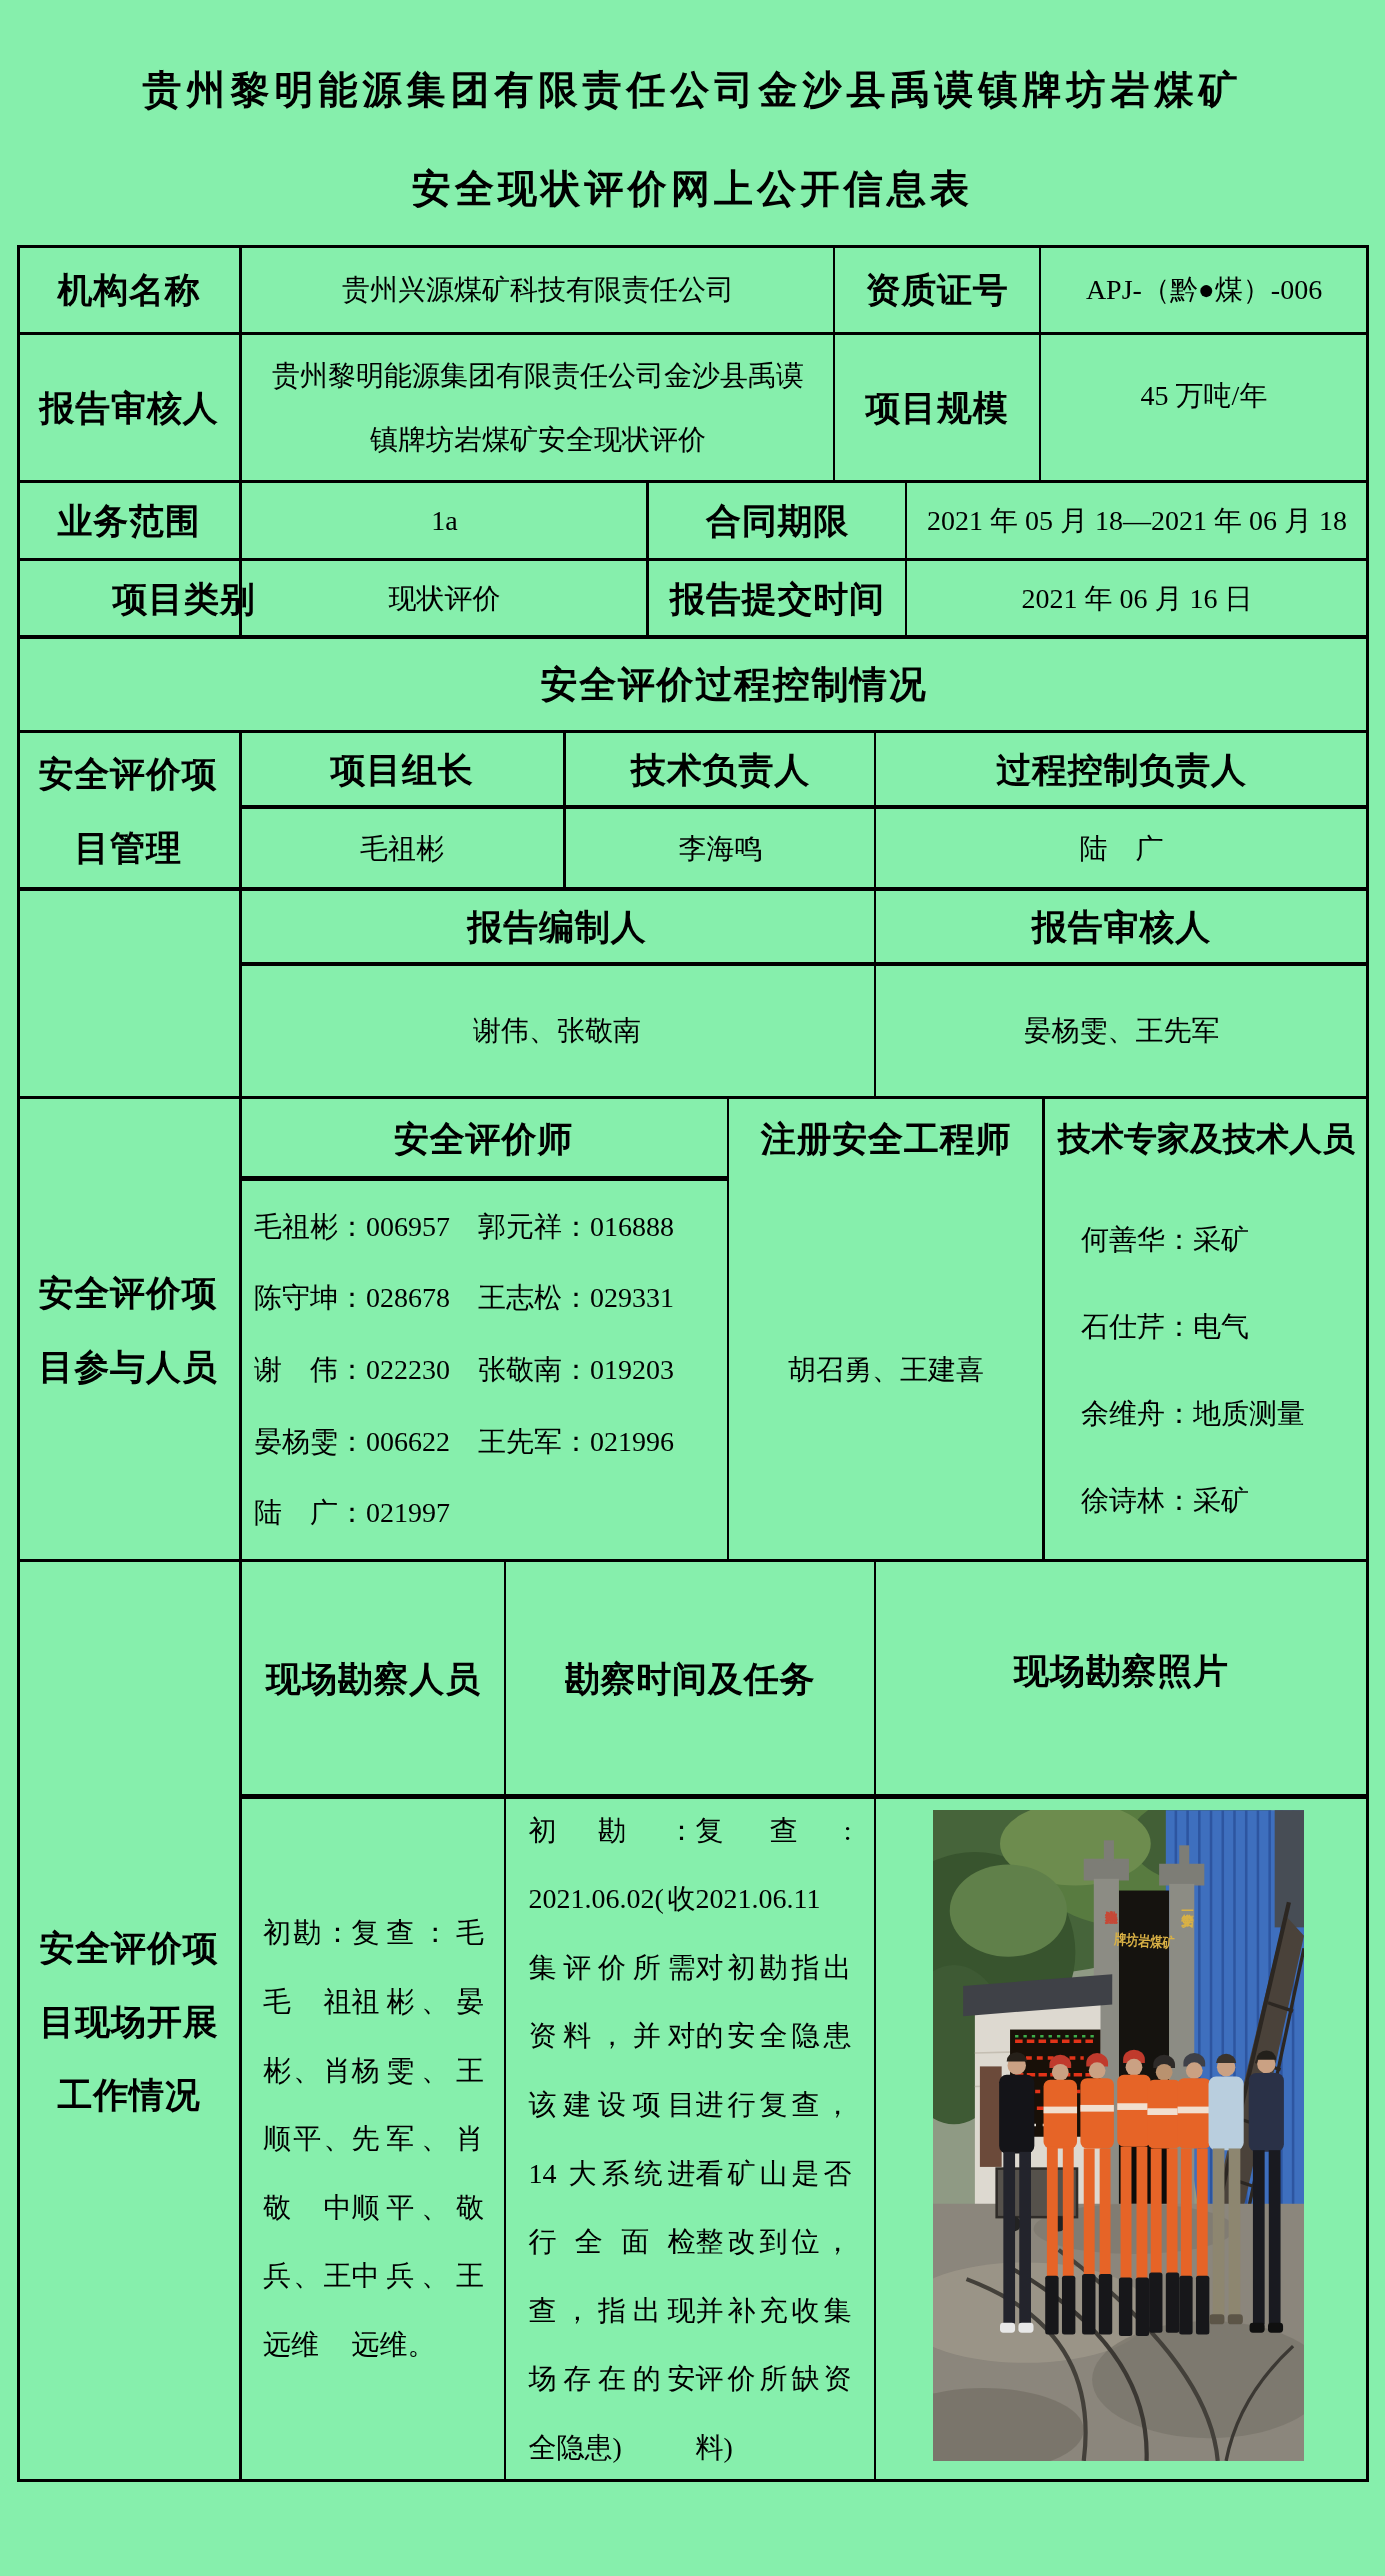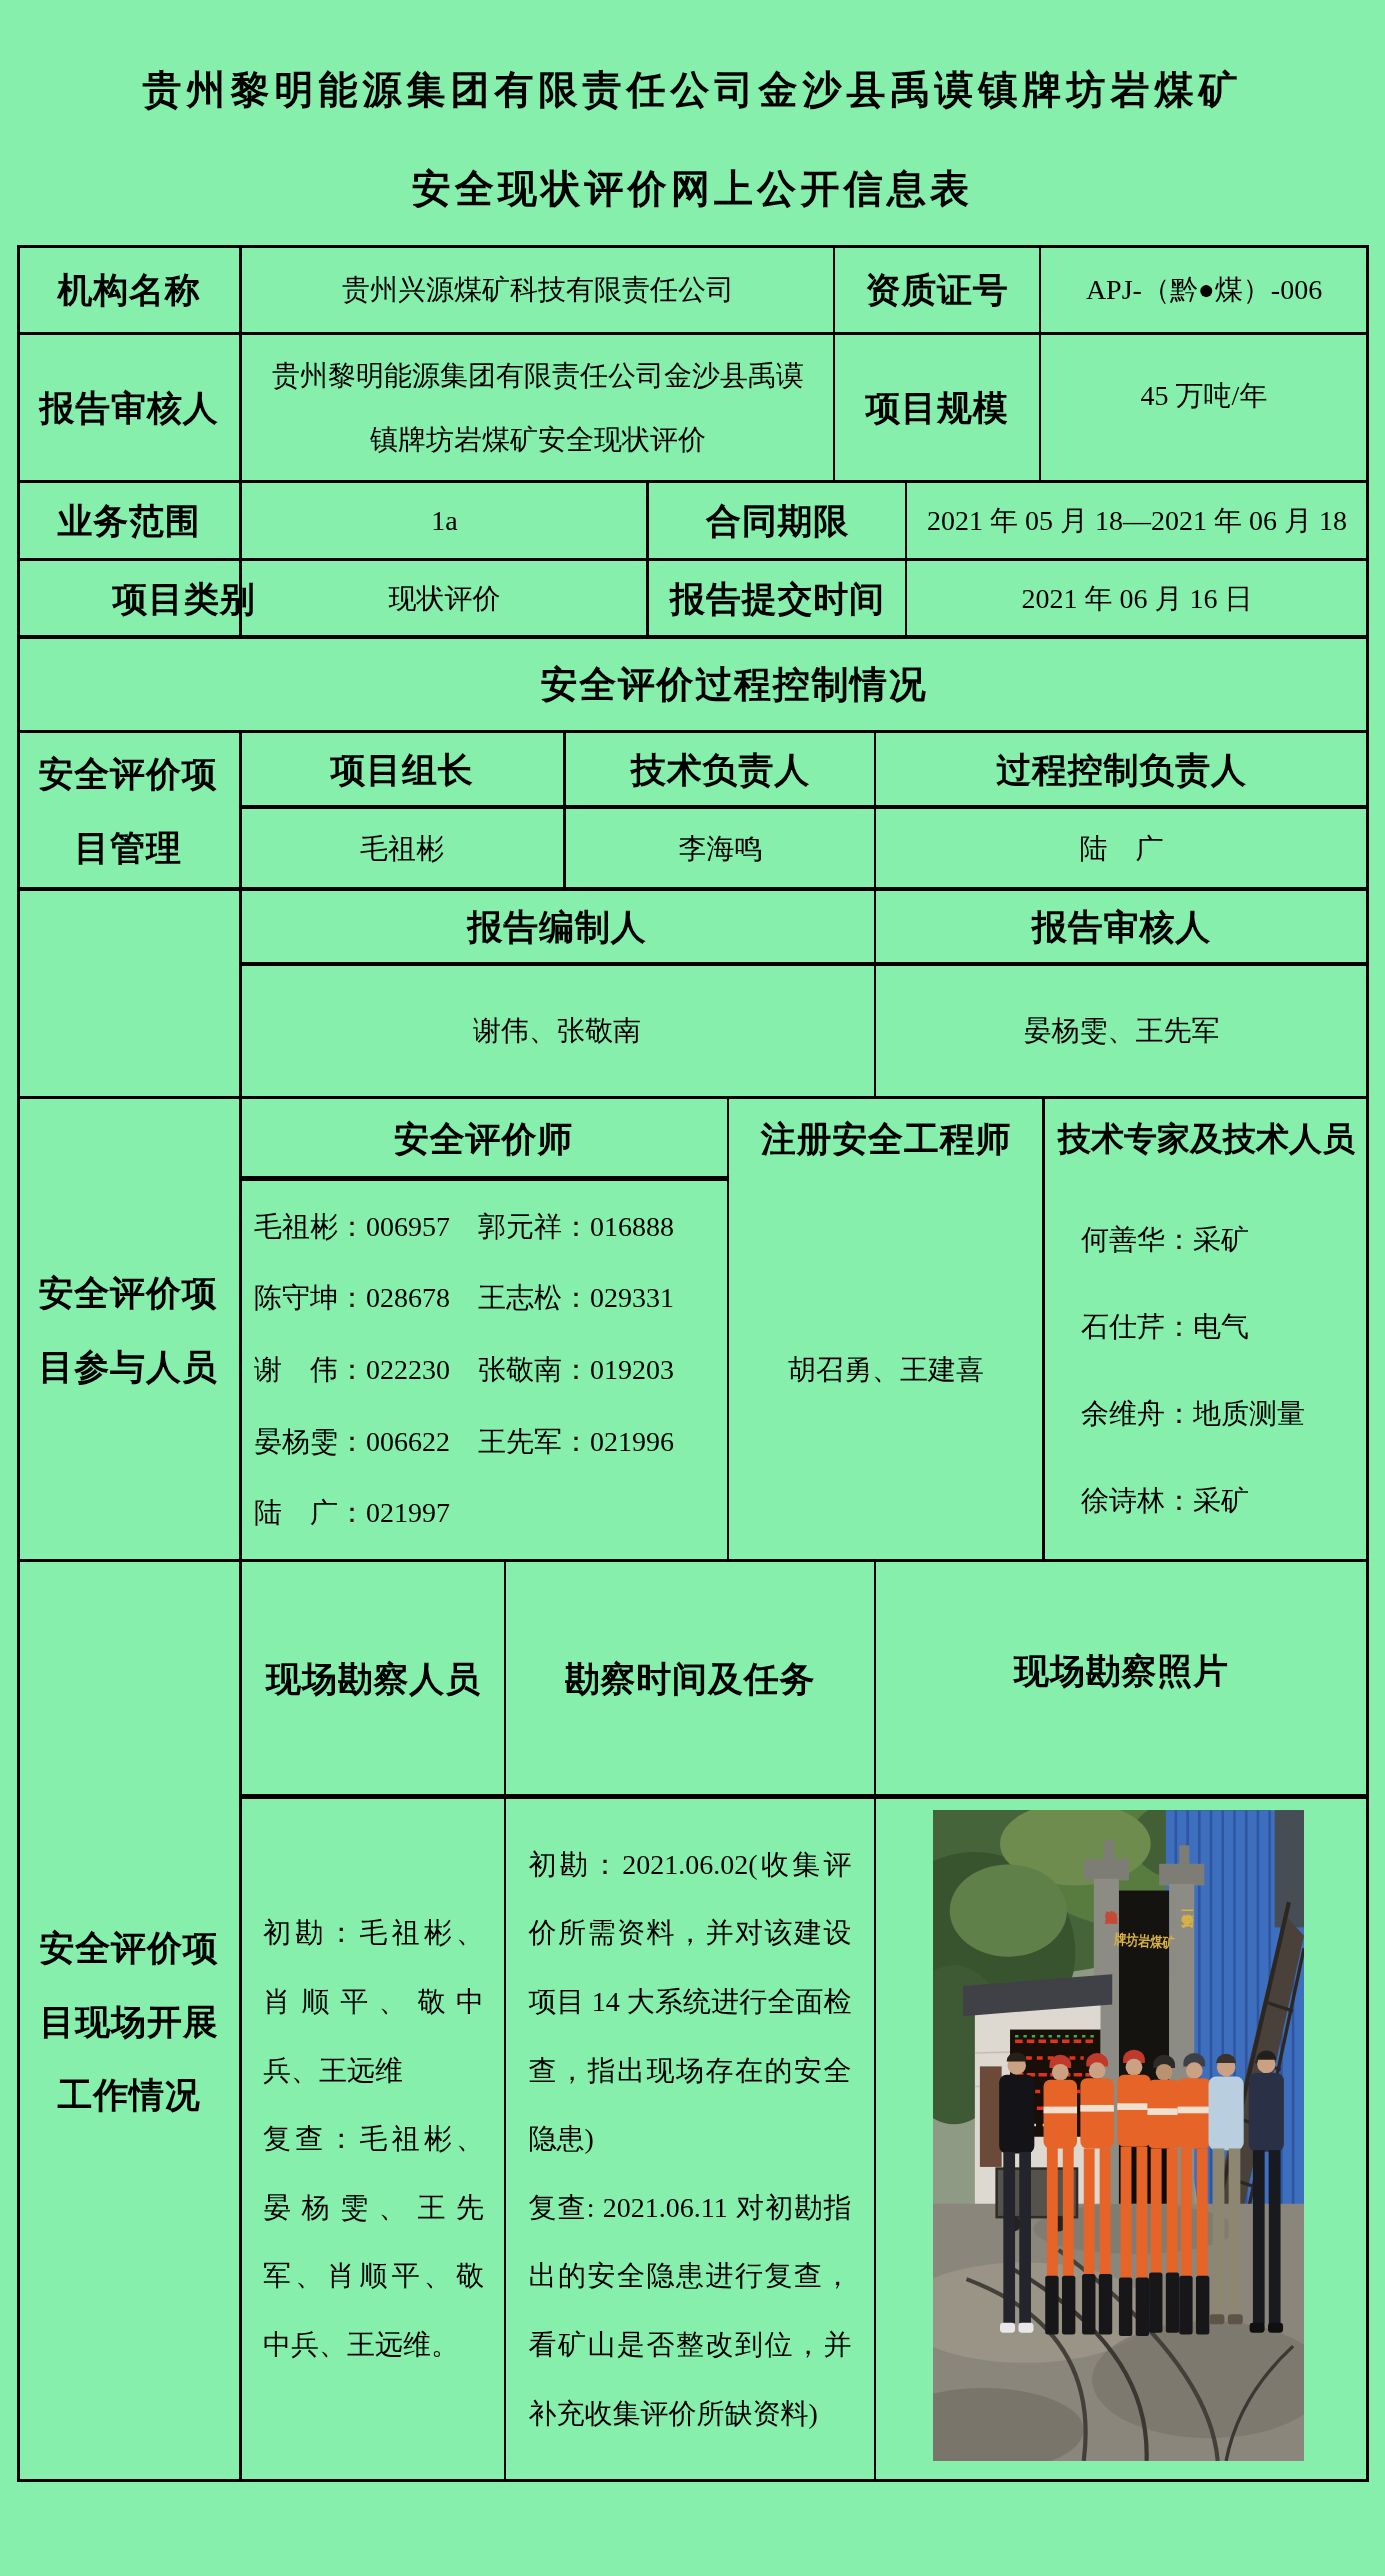--- a/index.html
+++ b/index.html
@@ -13,21 +13,21 @@
   .val{font-family:"Liberation Serif","DejaVu Serif",serif;font-size:28px;}
   .wrapfix{display:inline-block;}
   .bighead{font-size:37px;letter-spacing:1.7px;}
   .listcell{flex-direction:column;justify-content:space-around;align-items:stretch;padding:11.7px 0 11.7px 15px;text-align:left;}
   .listrow{display:flex;}
   .listrow .lefti{width:224px;}
   .colcell{flex-direction:column;align-items:stretch;padding:0;}
   .colhead{height:81px;display:flex;align-items:center;justify-content:center;}
   .colbody{flex:1;display:flex;align-items:center;justify-content:center;}
   .expertlist{flex:1;display:flex;flex-direction:column;justify-content:center;gap:49px;padding-left:37px;text-align:left;}
-  .paracell{flex-direction:column;justify-content:center;align-items:flex-end;text-align:justify;}
+  .paracell{flex-direction:row;justify-content:center;align-items:center;text-align:justify;}
   .paracell p{margin:0;line-height:2.45;}
 </style>
 </head>
 <body>
 
 <div id="page">
 
   <div class="title" style="top:60px;height:59px;">贵州黎明能源集团有限责任公司金沙县禹谟镇牌坊岩煤矿</div>
   <div class="title" style="top:159px;height:59px;letter-spacing:4.2px;">安全现状评价网上公开信息表</div>
 

